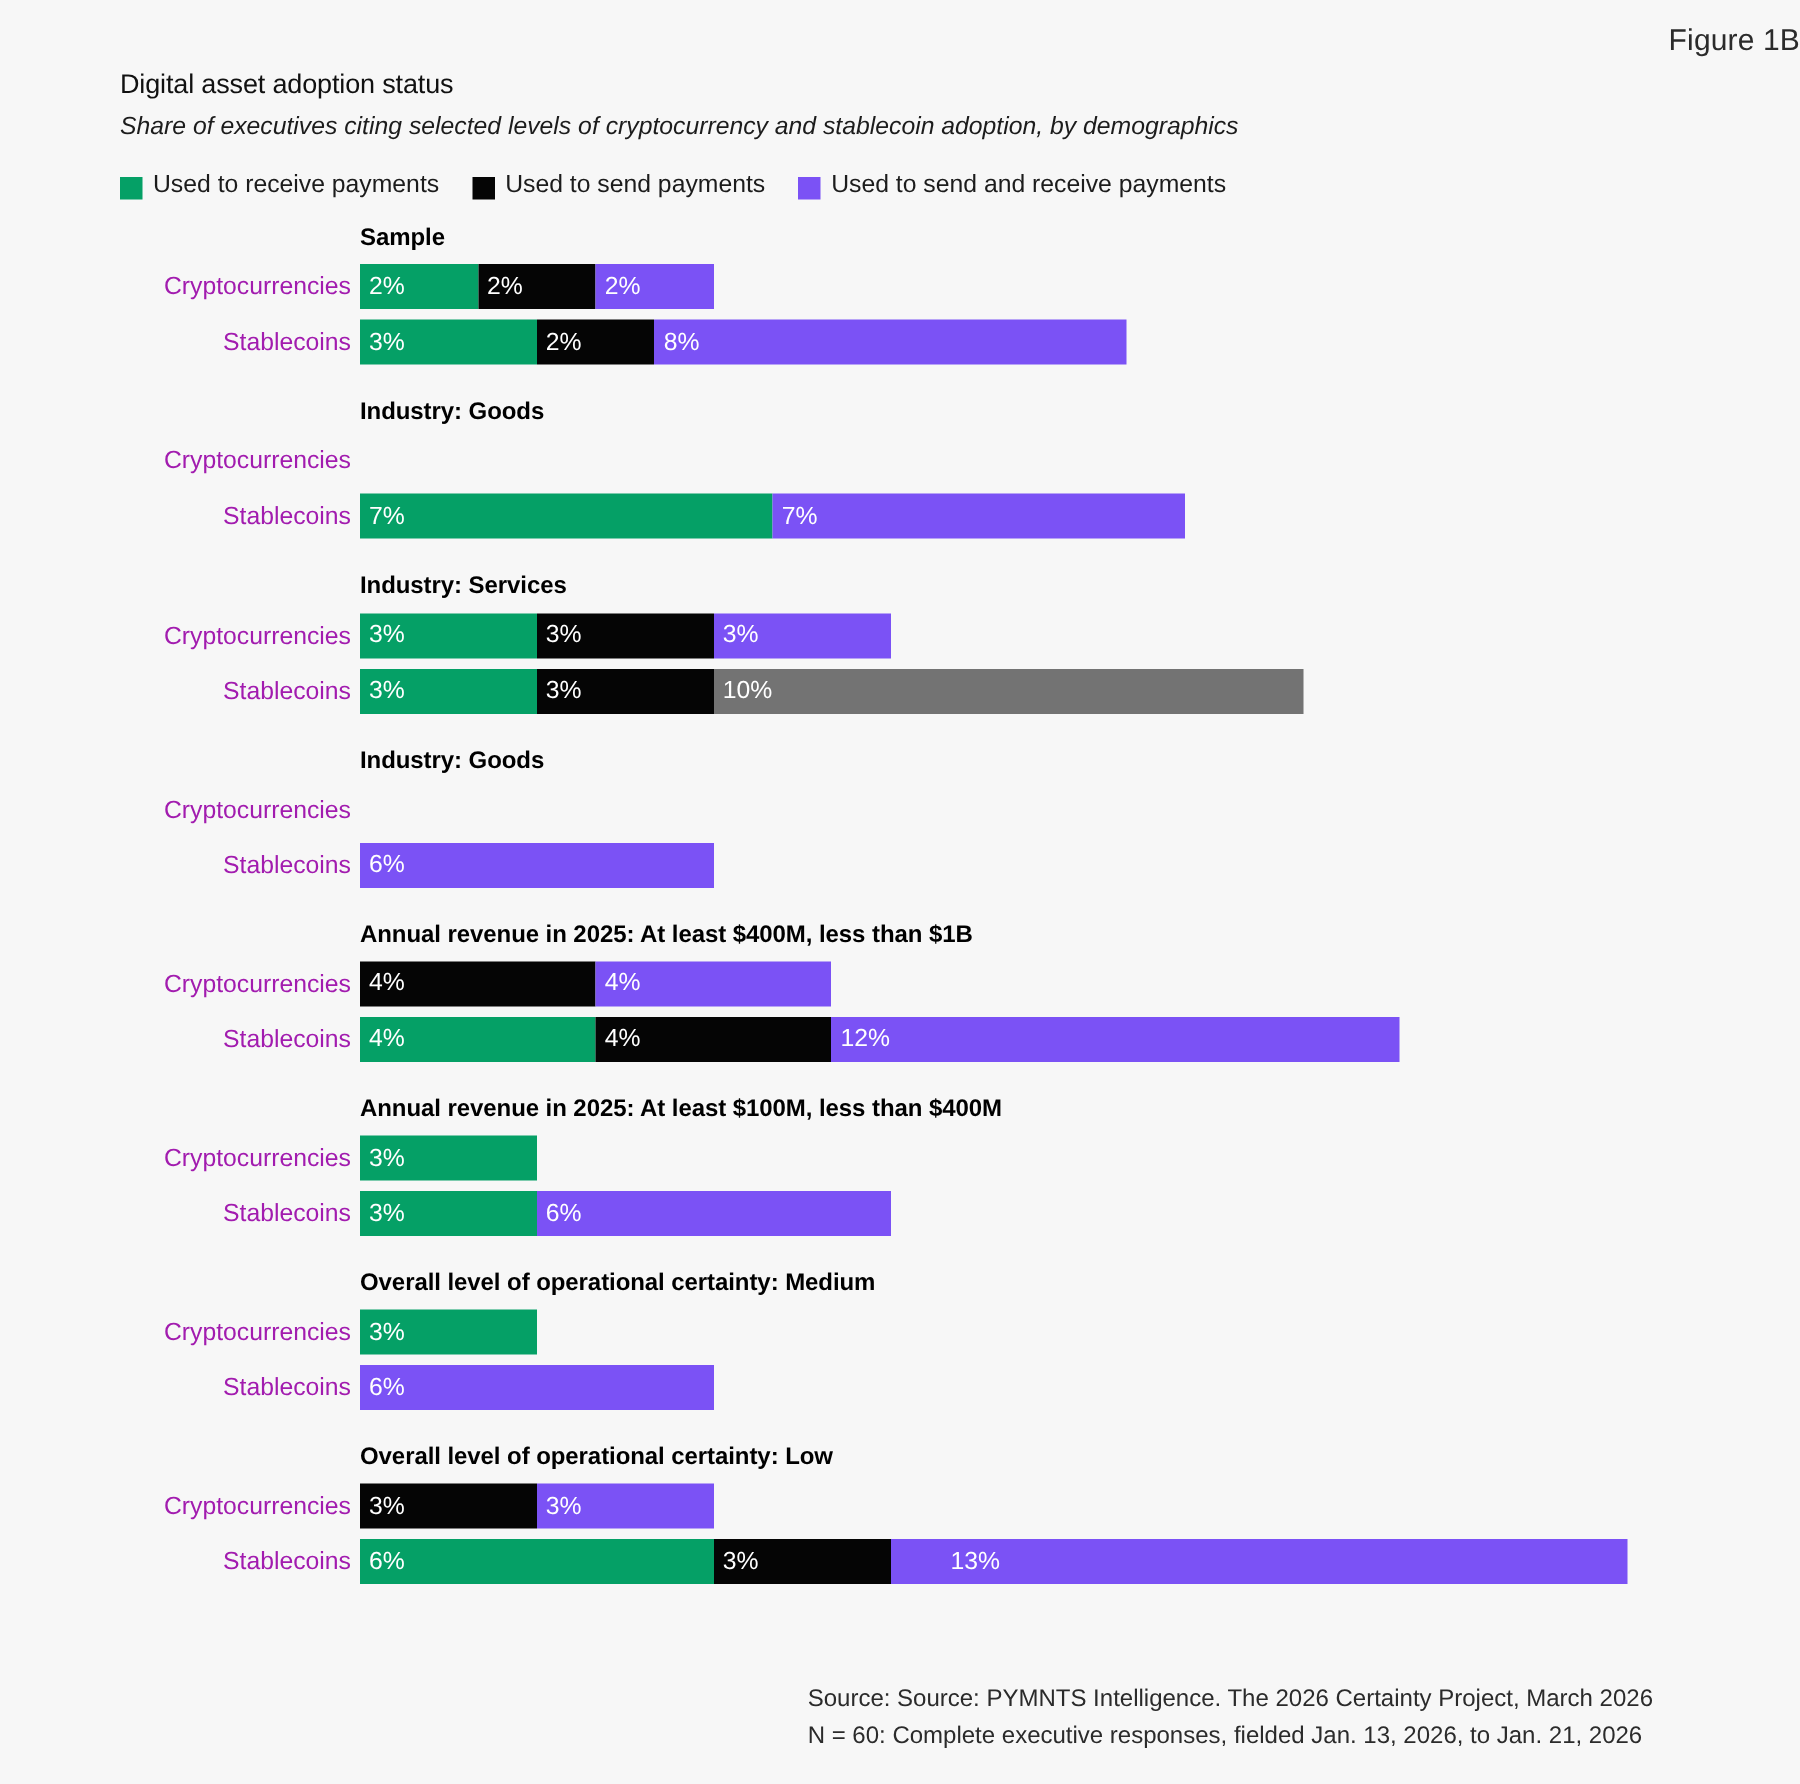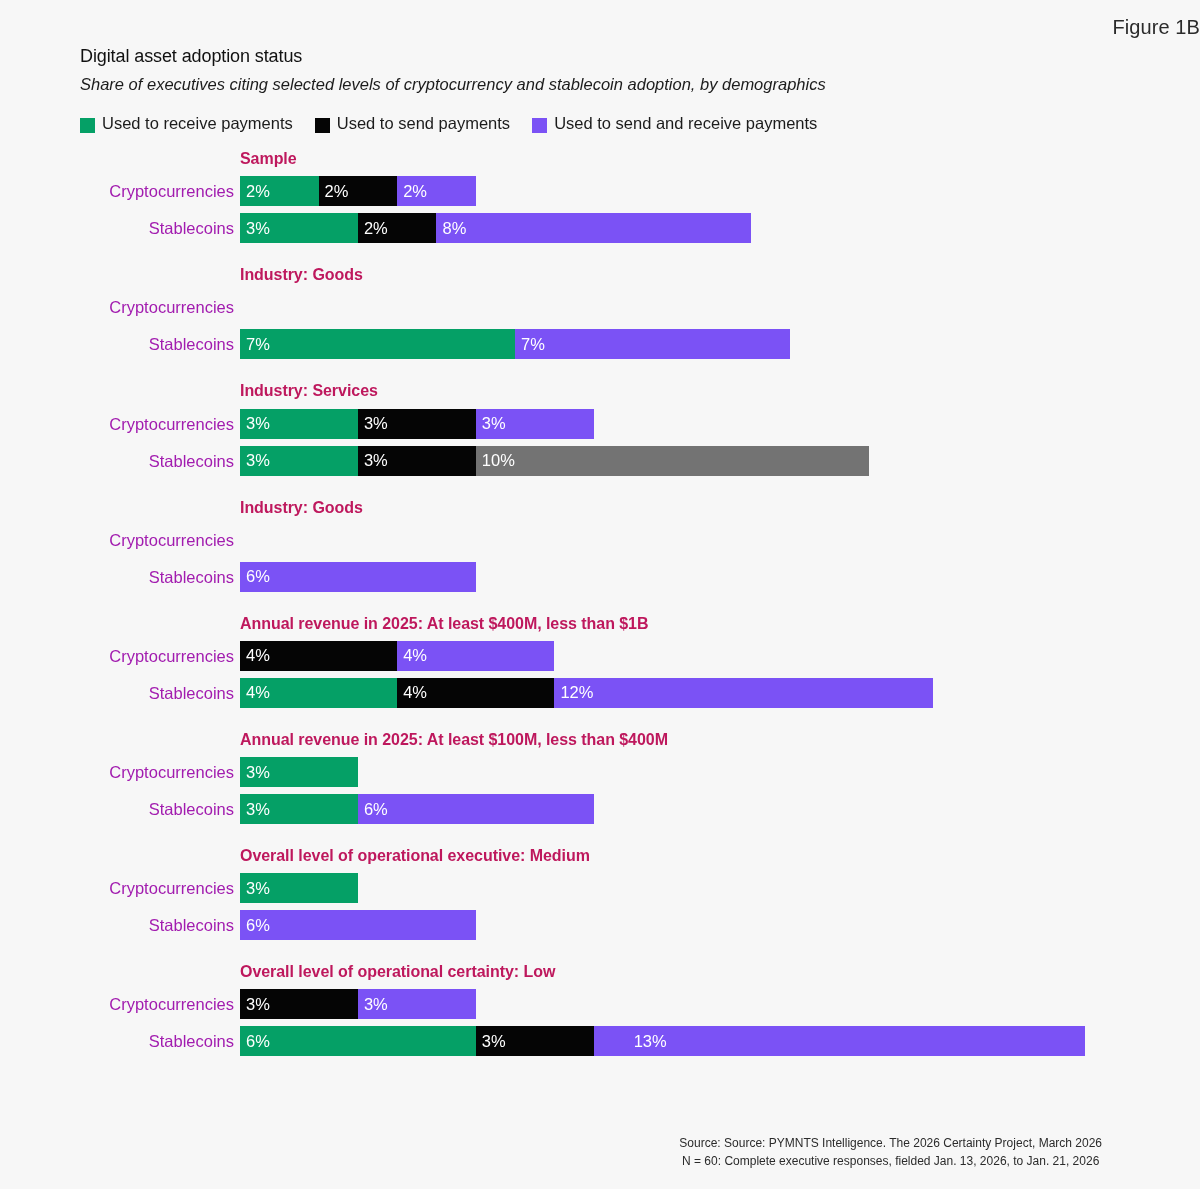--- a/index.html
+++ b/index.html
@@ -73,21 +73,21 @@
   
   .plot {
     margin-top: 14px;
     position: relative;
   }
   .group { margin-bottom: 22px; }
   .group-header {
     margin-left: 240px;
     font-size: 16px;
     font-weight: bold;
-    color: #be185d;
+    color: #000000;
     line-height: 1.2;
     margin-bottom: 8px;
     letter-spacing: -.05px;
   }
   .row {
     display: flex;
     align-items: stretch;
     height: 30px;
     margin-bottom: 7px;
   }
@@ -116,22 +116,22 @@
     color: #ffffff;
     white-space: nowrap;
     overflow: hidden;
   }
 
   
   .source {
     position: absolute;
     right: 98px;
     bottom: 18px;
-    text-align: center;
-    font-size: 12px;
+    text-align: left;
+    font-size: 16px;
     color: #2b2b2b;
     line-height: 1.55;
   }
 </style>
 </head>
 <body>
 
 <div class="figure">
 
   <div class="fig-num">Figure 1B</div>
@@ -293,21 +293,21 @@
             <div class="seg" title="Used to receive payments: 3%" style="width: 117.9px; background: rgb(5, 160, 102);">
               <span>3%</span>
             </div>
             <div class="seg" title="Used to send and receive payments: 6%" style="width: 235.8px; background: rgb(123, 82, 245);">
               <span>6%</span>
             </div>
           </div>
         </div>
       </div>
       <div class="group">
-        <div class="group-header">Overall level of operational executive: Medium</div>
+        <div class="group-header">Overall level of operational certainty: Medium</div>
         <div class="row">
           <div class="row-label">Cryptocurrencies</div>
           <div class="bar">
             <div class="seg" title="Used to receive payments: 3%" style="width: 117.9px; background: rgb(5, 160, 102);">
               <span>3%</span>
             </div>
           </div>
         </div>
         <div class="row">
           <div class="row-label">Stablecoins</div>

